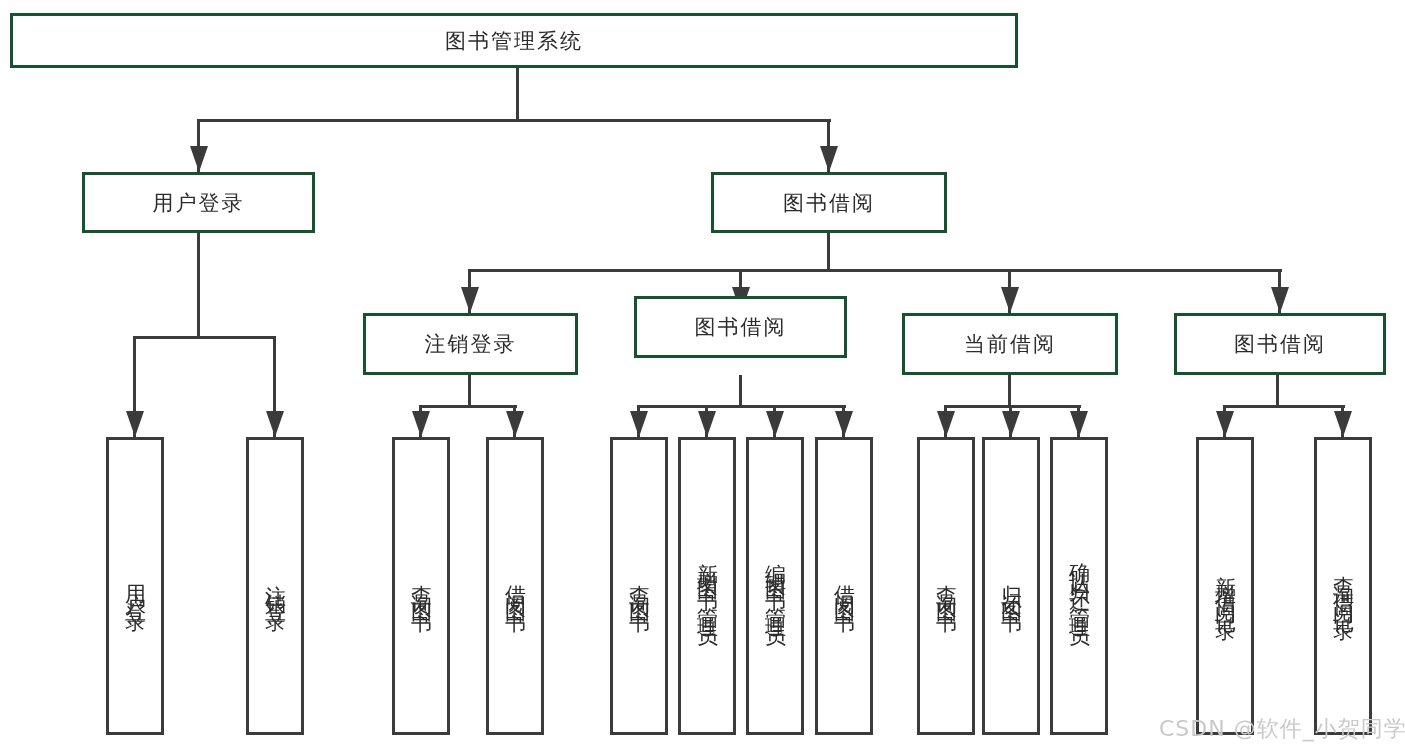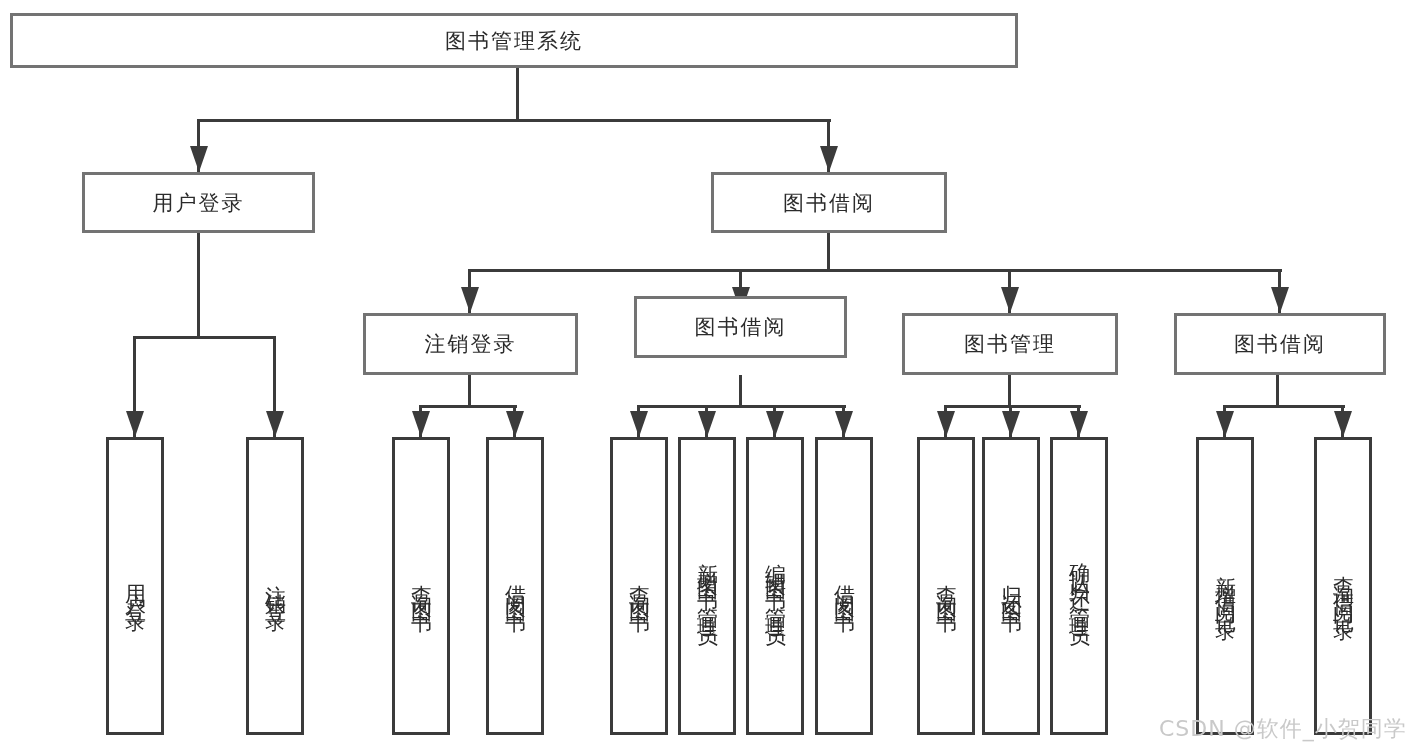--- a/index.html
+++ b/index.html
@@ -2,21 +2,21 @@
 <html><head>
 <meta charset="utf-8">
 <style>
   html,body{margin:0;padding:0;background:#fff;}
   .stage{
     position:relative;width:1405px;height:747px;background:#ffffff;
     font-family:"DejaVu Sans","Liberation Sans",sans-serif;overflow:hidden;
   }
   .hbox{
     position:absolute;box-sizing:border-box;background:#ffffff;
-    border:3px solid #737373;display:flex;align-items:center;justify-content:center;
+    border:3px solid #14532d;display:flex;align-items:center;justify-content:center;
     font-size:21px;color:#2b2b2b;letter-spacing:2px;white-space:nowrap;z-index:2;
   }
   .vbox{
     position:absolute;box-sizing:border-box;background:#ffffff;
     border:3px solid #3b3b3b;top:437px;height:298px;width:58px;
     writing-mode:vertical-rl;text-orientation:mixed;
     display:flex;align-items:center;justify-content:center;
     font-size:21px;color:#2b2b2b;letter-spacing:9px;line-height:1;z-index:2;
   }
   .vline{position:absolute;width:3px;background:#3b3b3b;z-index:1;}
@@ -95,21 +95,21 @@
   <div class="vline" style="left:1341px;top:405px;height:32px;"></div>
   <div class="arrow" style="left:1334px;top:411px;"></div>
 
   <div class="hbox" style="left:10px;top:13px;width:1008px;height:55px;">图书管理系统</div>
 
   <div class="hbox" style="left:82px;top:172px;width:233px;height:61px;">用户登录</div>
   <div class="hbox" style="left:711px;top:172px;width:236px;height:61px;">图书借阅</div>
 
   <div class="hbox" style="left:363px;top:313px;width:215px;height:62px;">注销登录</div>
   <div class="hbox" style="left:634px;top:296px;width:213px;height:62px;text-align:right;">图书借阅</div>
-  <div class="hbox" style="left:902px;top:313px;width:216px;height:62px;">图书管理</div>
+  <div class="hbox" style="left:902px;top:313px;width:216px;height:62px;">当前借阅</div>
   <div class="hbox" style="left:1174px;top:313px;width:212px;height:62px;">图书借阅</div>
 
   <div class="vbox" style="left:106px;">用户登录</div>
   <div class="vbox" style="left:246px;">注销登录</div>
 
   <div class="vbox" style="left:392px;">查询图书</div>
   <div class="vbox" style="left:486px;">借阅图书</div>
 
   <div class="vbox" style="left:610px;">查询图书</div>
   <div class="vbox" style="left:678px;">新增图书（管理员）</div>

